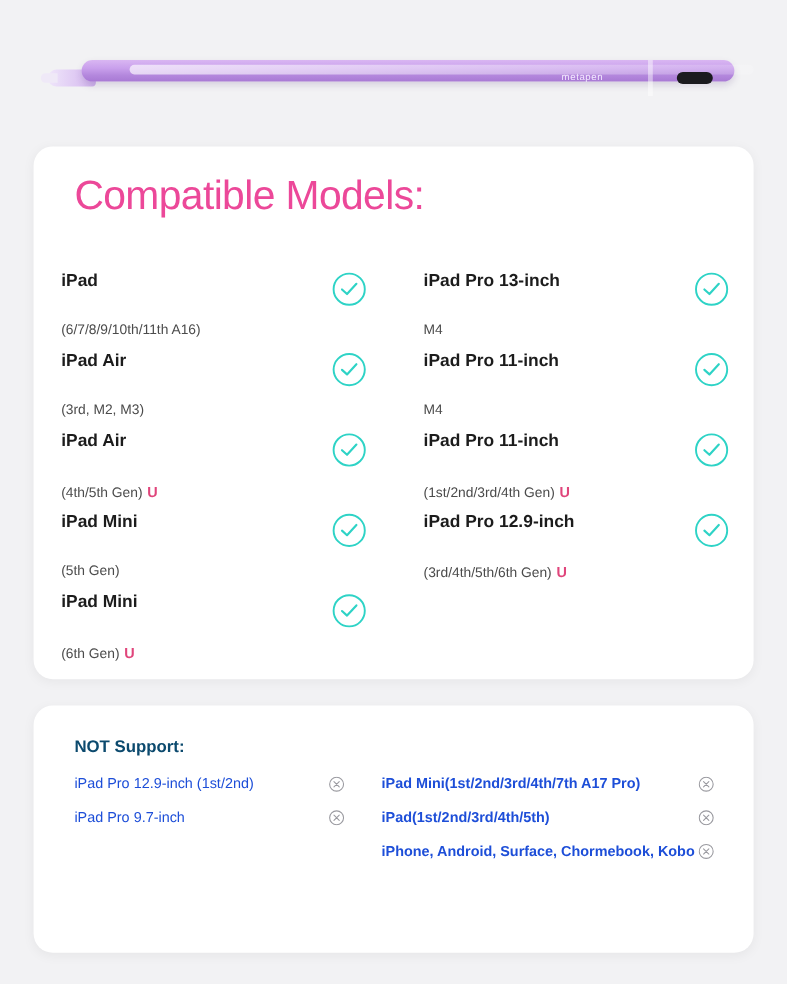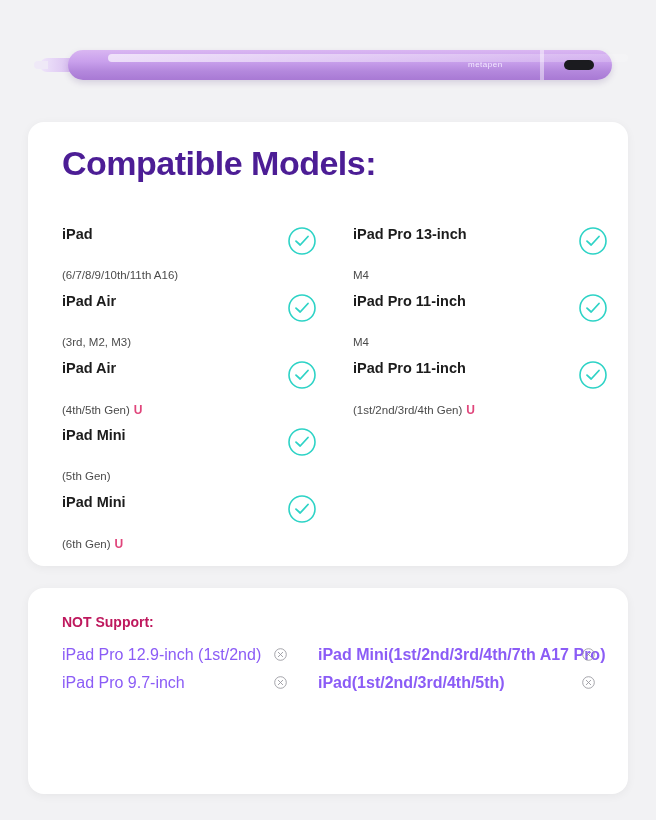--- a/index.html
+++ b/index.html
@@ -25,21 +25,21 @@
     left: 40px;
     top: 50px;
     width: 572px;
     height: 30px;
   }
   .pen-body {
     position: absolute;
     left: 28px;
     top: 0;
     width: 544px;
-    height: 30px;
+    height: 18px;
     border-radius: 15px;
     background: linear-gradient(180deg, #d9b6f2 0%, #c9a0ec 38%, #b488dd 70%, #a879d4 100%);
     box-shadow: 0 3px 6px rgba(90,60,130,0.18);
   }
   .pen-gloss {
     position: absolute;
     left: 40px;
     top: 4px;
     width: 520px;
     height: 8px;
@@ -103,22 +103,22 @@
     top: 122px;
     width: 600px;
     height: 444px;
     padding: 0;
   }
   .title {
     position: absolute;
     left: 34px;
     top: 22px;
     font-size: 34px;
-    font-weight: bold;
-    color: #4c1d95;
+    font-weight: normal;
+    color: #ec4899;
     letter-spacing: -0.5px;
   }
   .note-line {
     position: absolute;
     left: 34px;
     top: 72px;
     font-size: 13.5px;
     color: #2b2b2b;
   }
   .note-line .note-label {
@@ -135,21 +135,21 @@
   .models {
     position: absolute;
     left: 0;
     top: 100px;
     width: 600px;
   }
   .col {
     position: absolute;
     top: 0;
   }
-  .col-left { left: 34px; width: 265px; }
+  .col-left { left: 23px; width: 265px; }
   .col-right { left: 325px; width: 265px; }
 
   .model-row {
     position: relative;
     height: 67px;
   }
   .model-name {
     position: absolute;
     left: 0;
     top: 4px;
@@ -187,40 +187,40 @@
     top: 588px;
     width: 600px;
     height: 206px;
   }
   .not-title {
     position: absolute;
     left: 34px;
     top: 26px;
     font-size: 14px;
     font-weight: bold;
-    color: #be185d;
+    color: #0c4a6e;
   }
   .not-cols {
     position: absolute;
     top: 54px;
     left: 0;
     width: 600px;
   }
   .not-col-left { position: absolute; left: 34px; width: 232px; }
   .not-col-right { position: absolute; left: 262px; width: 320px; }
   .not-row {
     position: relative;
     height: 28px;
   }
   .not-text {
     position: absolute;
     left: 0;
     top: 4px;
-    font-size: 16px;
-    color: #8b5cf6;
+    font-size: 12px;
+    color: #1d4ed8;
     white-space: nowrap;
   }
   .not-right .not-text { left: 28px; font-weight: bold; }
   .xmark {
     position: absolute;
     top: 5px;
     width: 13px;
     height: 13px;
   }
   .not-col-left .xmark { left: 212px; }
@@ -335,20 +335,30 @@
         <div class="model-name">iPad Pro 11-inch</div>
         <div class="model-sub"><span>(1st/2nd/3rd/4th Gen)</span><span class="magnet-small">U</span></div>
         <div class="check">
           <svg width="30" height="30" viewBox="0 0 30 30">
               <circle cx="15" cy="15" r="13" fill="none" stroke="#2ed3c6" stroke-width="1.6"></circle>
               <path d="M9 15.2 L13.2 19 L21 10.5" fill="none" stroke="#2ed3c6" stroke-width="1.8" stroke-linecap="round" stroke-linejoin="round"></path>
             </svg>
         </div>
       </div>
 
+      <div class="model-row">
+        <div class="model-name">iPad Pro 12.9-inch</div>
+        <div class="model-sub"><span>(3rd/4th/5th/6th Gen)</span><span class="magnet-small">U</span></div>
+        <div class="check">
+          <svg width="30" height="30" viewBox="0 0 30 30">
+              <circle cx="15" cy="15" r="13" fill="none" stroke="#2ed3c6" stroke-width="1.6"></circle>
+              <path d="M9 15.2 L13.2 19 L21 10.5" fill="none" stroke="#2ed3c6" stroke-width="1.8" stroke-linecap="round" stroke-linejoin="round"></path>
+            </svg>
+        </div>
+      </div>
 
     </div>
   </div>
 </div>
 
 <div class="card card-not">
   <div class="not-title">NOT Support:</div>
 
   <div class="not-cols">
 
@@ -385,16 +395,25 @@
       </div>
       <div class="not-row">
         <div class="not-text">iPad(1st/2nd/3rd/4th/5th)</div>
         <div class="xmark">
           <svg width="13" height="13" viewBox="0 0 13 13">
               <circle cx="6.5" cy="6.5" r="5.8" fill="none" stroke="#9a9aa0" stroke-width="0.9"></circle>
               <path d="M4.3 4.3 L8.7 8.7 M8.7 4.3 L4.3 8.7" stroke="#9a9aa0" stroke-width="0.9" stroke-linecap="round"></path>
             </svg>
         </div>
       </div>
+      <div class="not-row">
+        <div class="not-text">iPhone, Android, Surface, Chormebook, Kobo</div>
+        <div class="xmark">
+          <svg width="13" height="13" viewBox="0 0 13 13">
+              <circle cx="6.5" cy="6.5" r="5.8" fill="none" stroke="#9a9aa0" stroke-width="0.9"></circle>
+              <path d="M4.3 4.3 L8.7 8.7 M8.7 4.3 L4.3 8.7" stroke="#9a9aa0" stroke-width="0.9" stroke-linecap="round"></path>
+            </svg>
+        </div>
+      </div>
     </div>
 
   </div>
 </div>
 
 </body></html>

